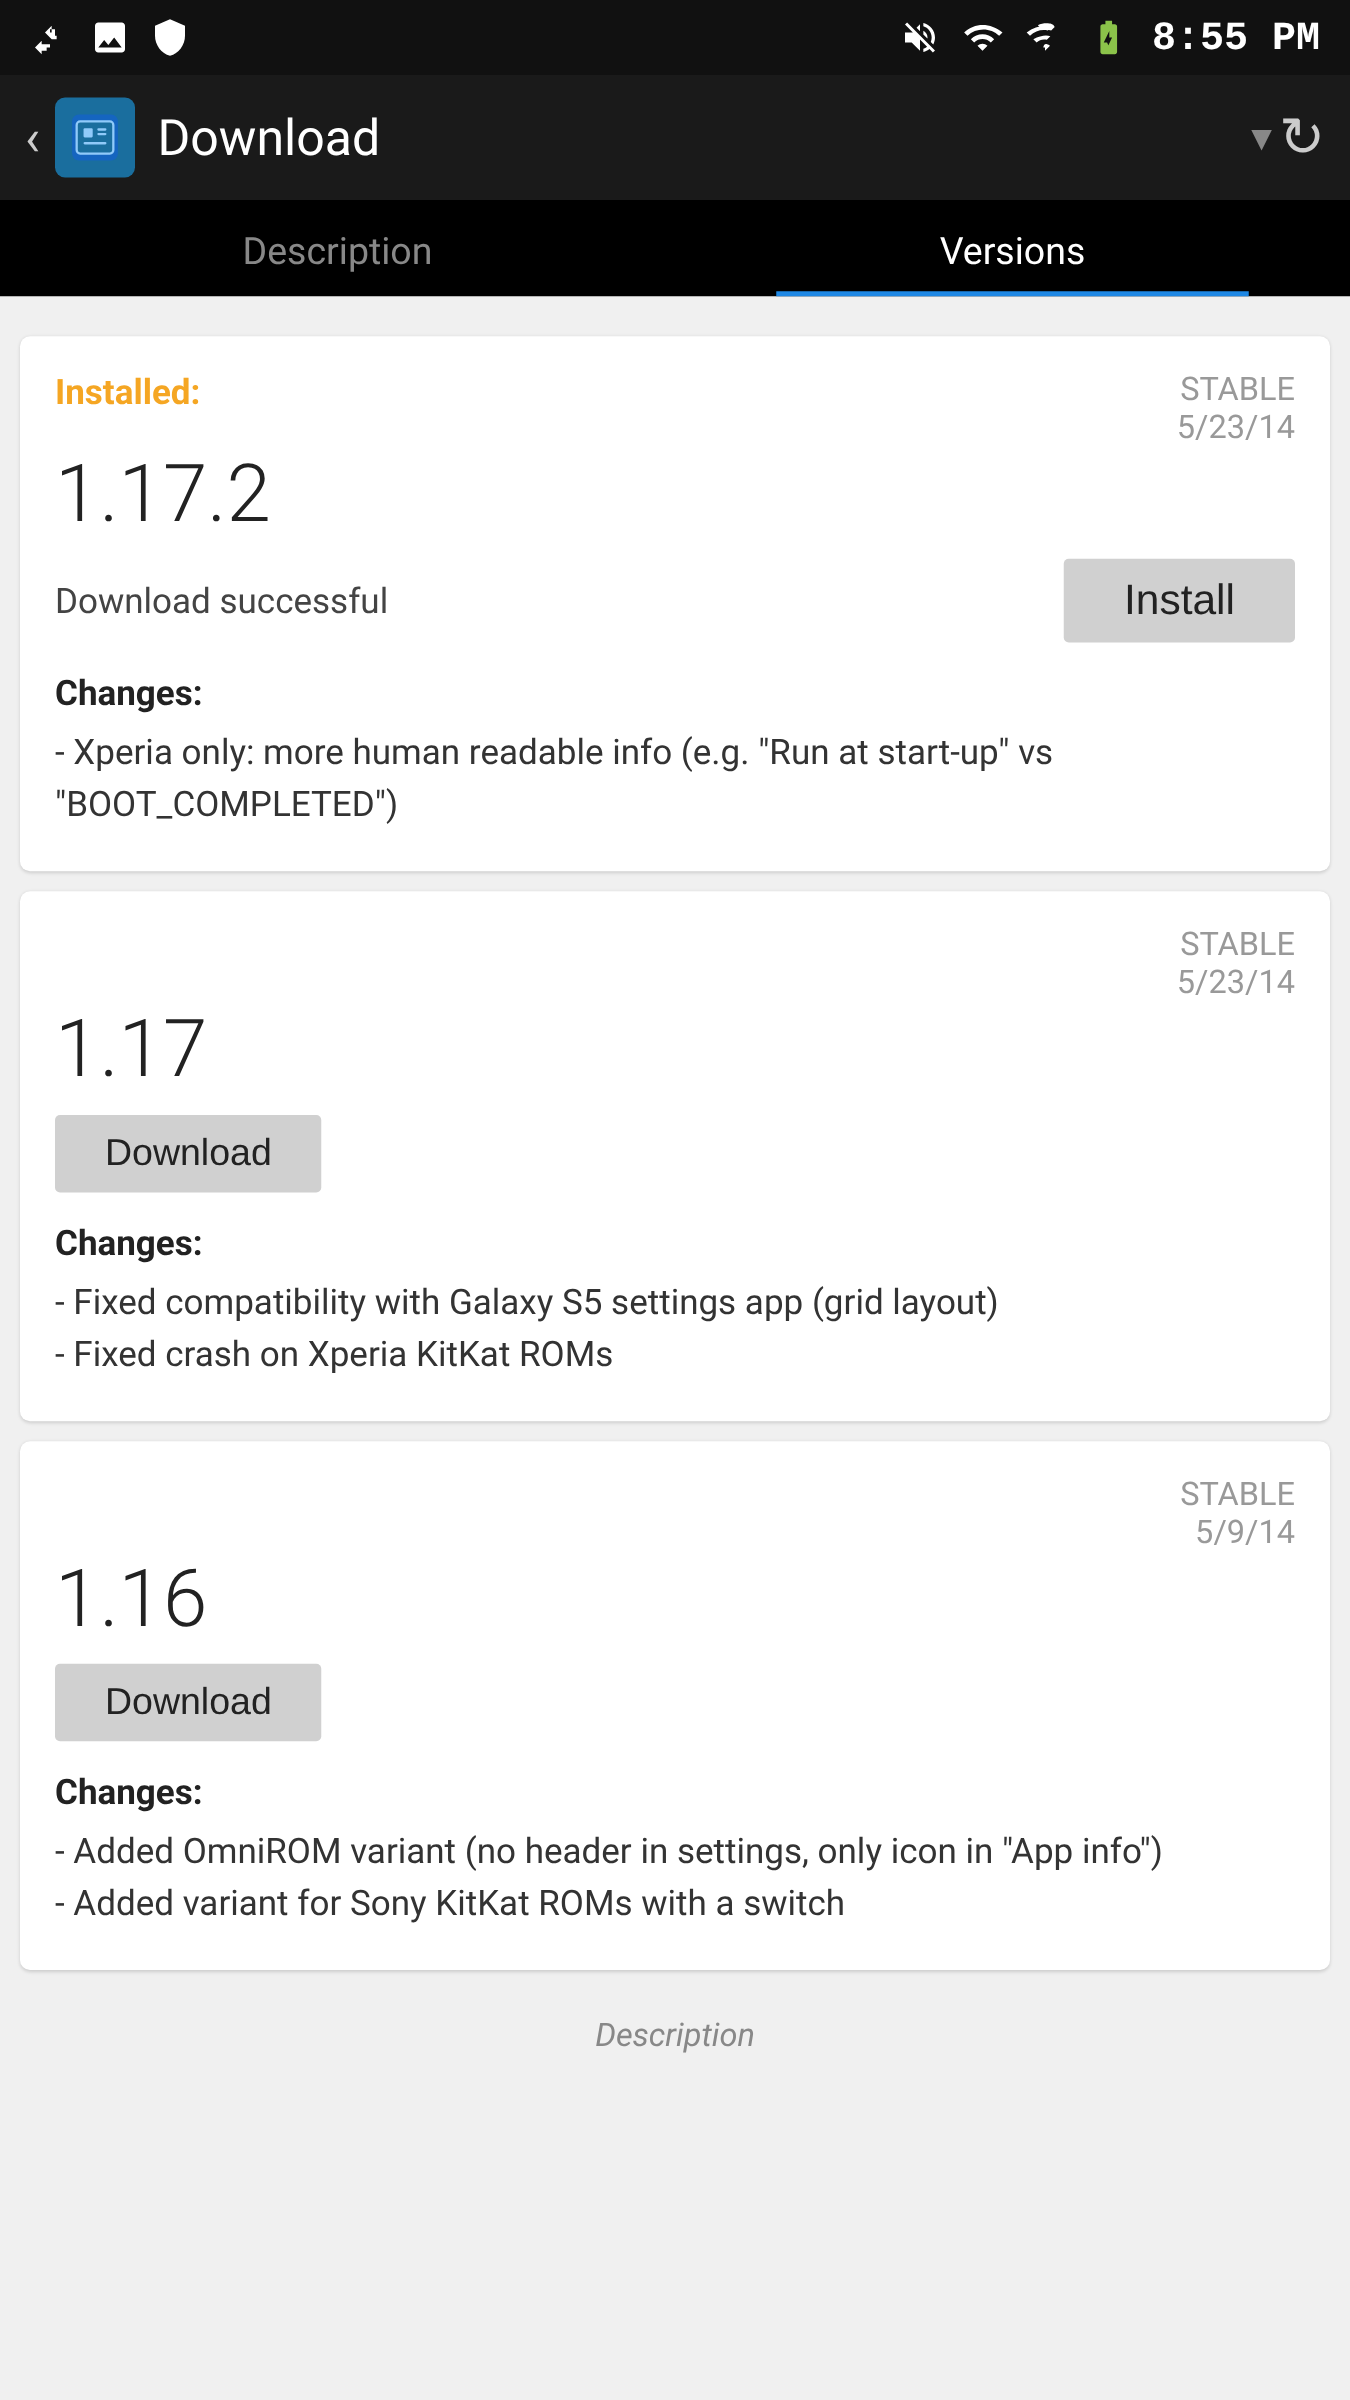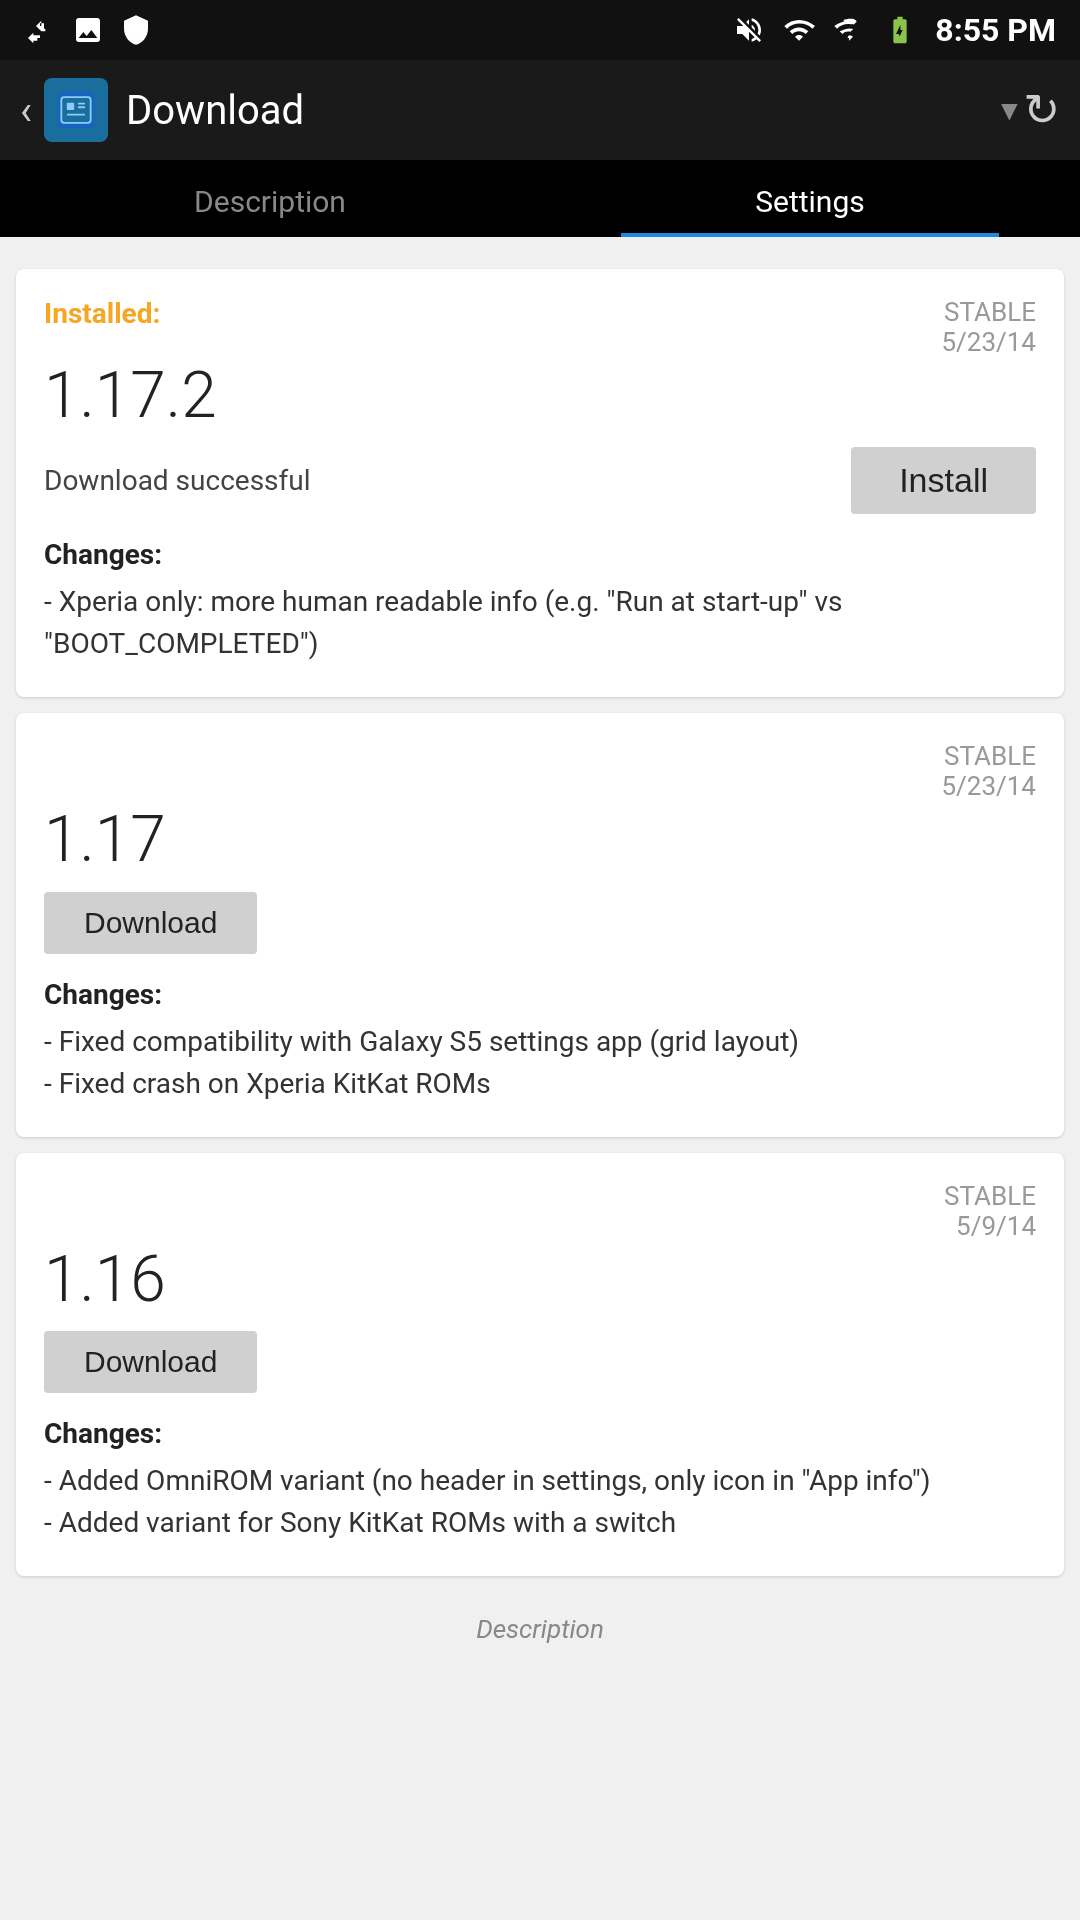--- a/index.html
+++ b/index.html
@@ -17,21 +17,21 @@
       background: #111;
       color: #fff;
       height: 60px;
       display: flex;
       align-items: center;
       justify-content: space-between;
       padding: 0 24px;
       font-size: 28px;
     }
     .status-left { display: flex; gap: 16px; align-items: center; }
-    .status-right { display: flex; gap: 16px; align-items: center; font-size: 30px; }
+    .status-right { display: flex; gap: 16px; align-items: center; font-size: 30px; font-family: Liberation Mono, monospace; }
     .status-time { font-size: 32px; font-weight: bold; }
 
     
     .app-bar {
       background: #1a1a1a;
       color: #fff;
       height: 100px;
       display: flex;
       align-items: center;
       padding: 0 20px;
@@ -240,21 +240,21 @@
       <rect x="14" y="28" width="20" height="2" rx="1" fill="#90CAF9"></rect>
     </svg>
   </div>
   <span class="app-bar-title">Download</span>
   <span class="dropdown-arrow">▼</span>
   <span class="app-bar-refresh" style="margin-left:auto">↻</span>
 </div>
 
 <div class="tabs">
   <div class="tab">Description</div>
-  <div class="tab active">Settings</div>
+  <div class="tab active">Versions</div>
 </div>
 
 <div class="content">
 
   <div class="version-card">
     <div class="version-header">
       <span class="installed-label">Installed:</span>
       <div class="version-meta">
         <div>STABLE</div>
         <div>5/23/14</div>

